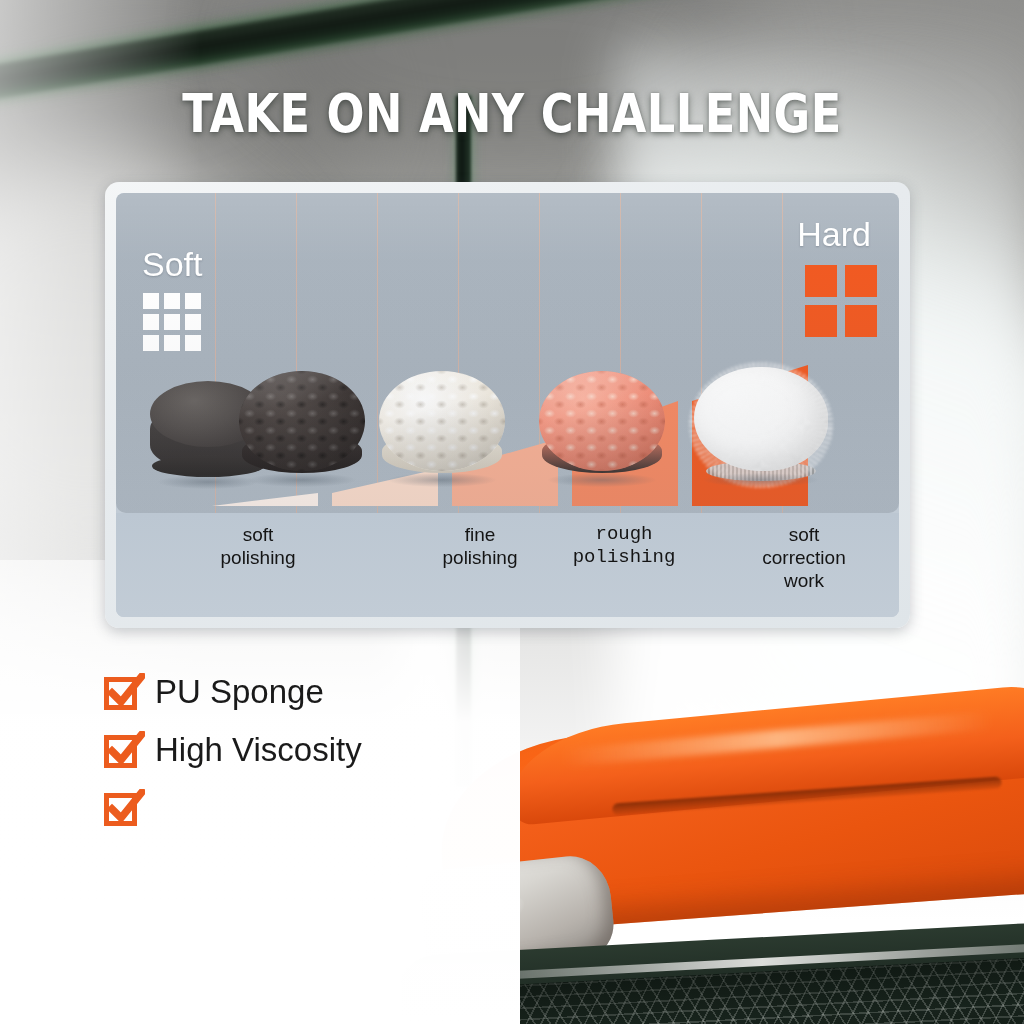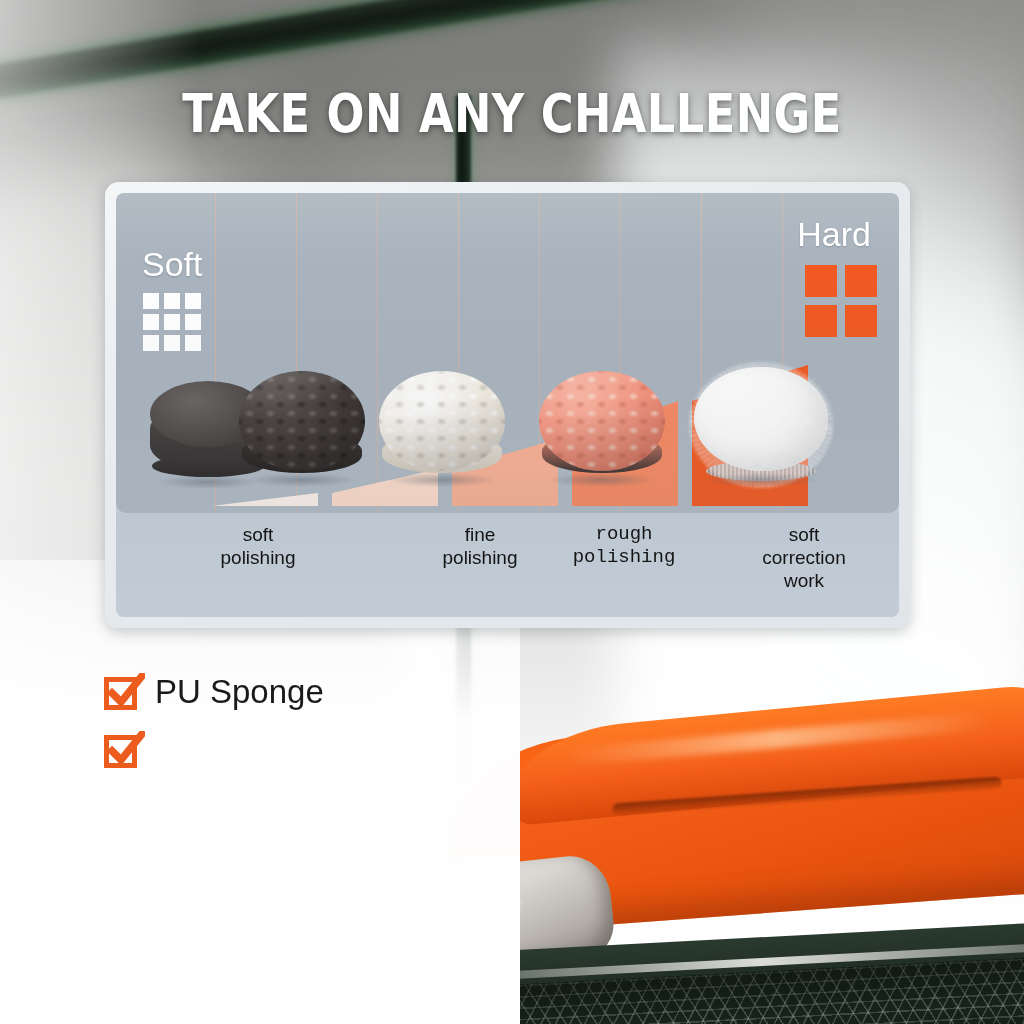--- a/index.html
+++ b/index.html
@@ -486,20 +486,29 @@
     <span class="cbox">
       <span class="sq"></span>
       <svg class="tick" viewBox="0 0 40 40">
         <path d="M7 20 L16 29 L37 3" fill="none" stroke="#ec5c1e" stroke-width="7.5" stroke-linecap="square"></path>
       </svg>
     </span>
     <span class="feat-label">PU Sponge</span>
   </div>
 
 
+  <div class="feat">
+    <span class="cbox">
+      <span class="sq"></span>
+      <svg class="tick" viewBox="0 0 40 40">
+        <path d="M7 20 L16 29 L37 3" fill="none" stroke="#ec5c1e" stroke-width="7.5" stroke-linecap="square"></path>
+      </svg>
+    </span>
+    <span class="feat-label">High Viscosity</span>
+  </div>
 
   <div class="feat">
     <span class="cbox">
       <span class="sq"></span>
       <svg class="tick" viewBox="0 0 40 40">
         <path d="M7 20 L16 29 L37 3" fill="none" stroke="#ec5c1e" stroke-width="7.5" stroke-linecap="square"></path>
       </svg>
     </span>
   </div>
 

